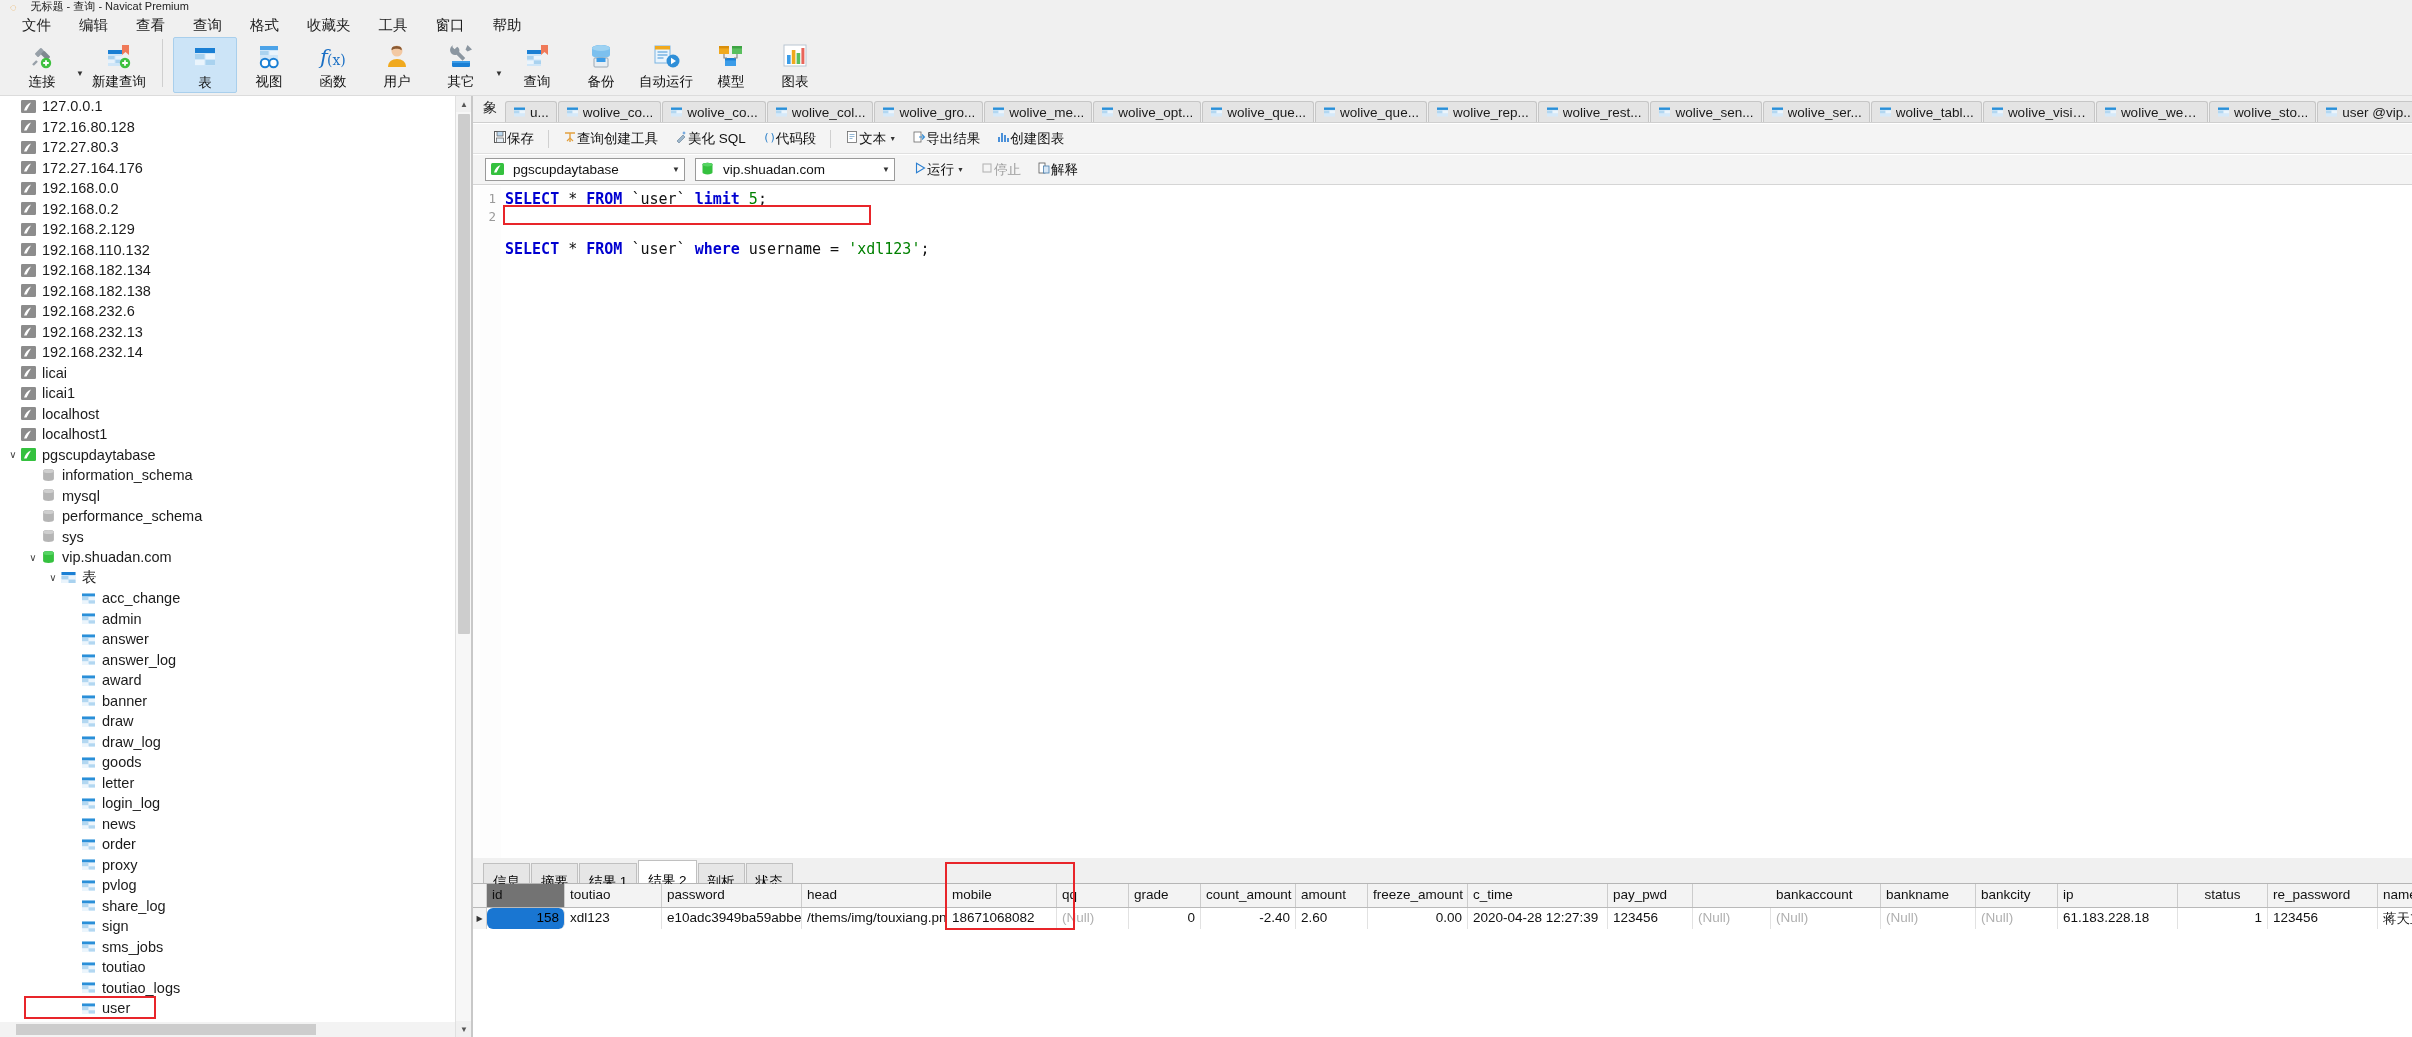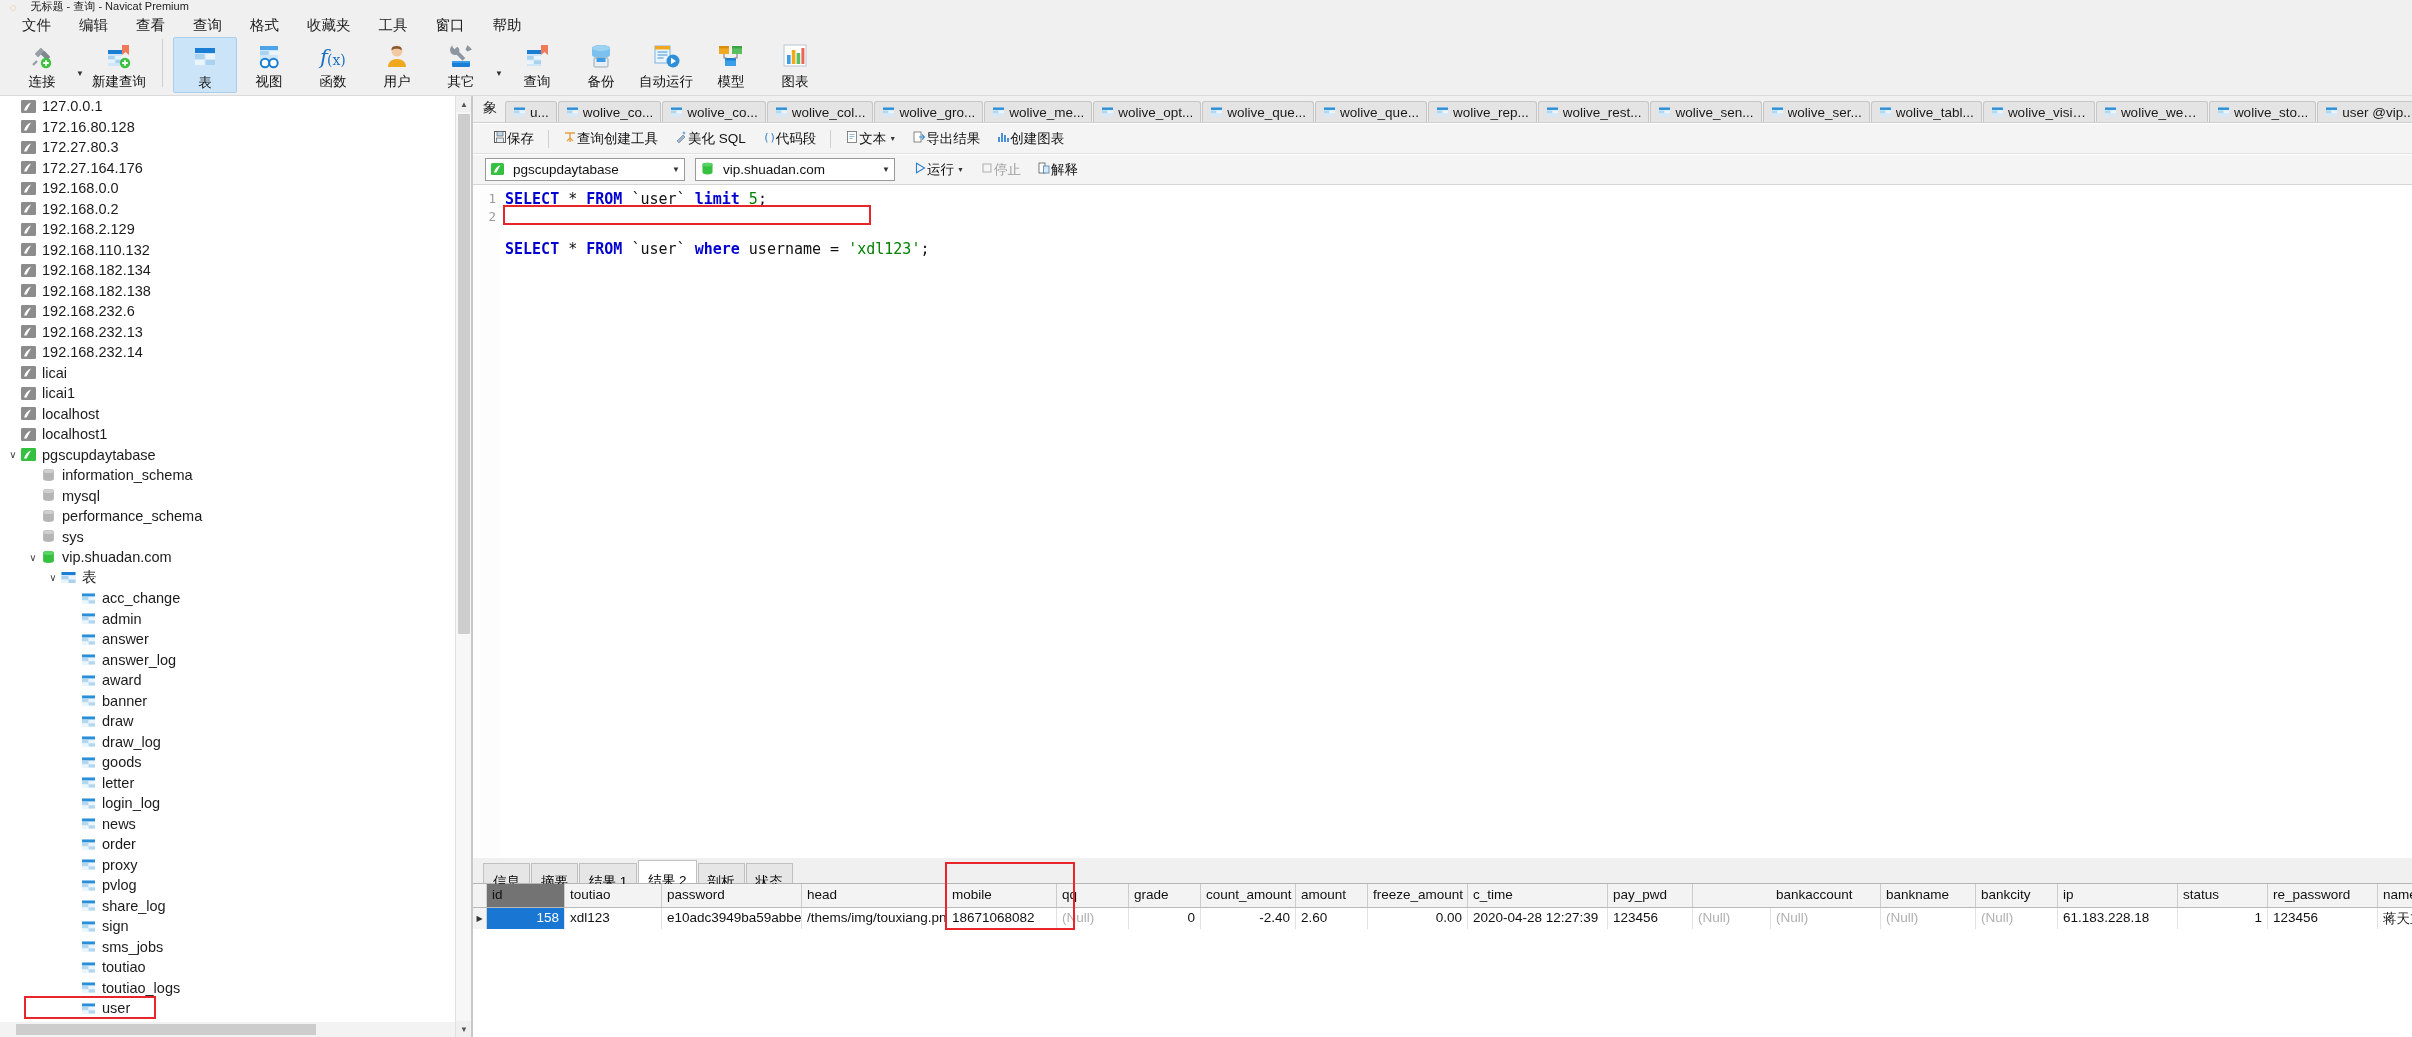--- a/index.html
+++ b/index.html
@@ -160,21 +160,21 @@
   .gcell-h {
     border-right:1px solid #cccccc; font-size:13.5px; color:#111;
     padding:3px 5px; white-space:nowrap; overflow:hidden; box-sizing:border-box;
   }
   .gcell-h.firstsel { background:#737373; }
   .grow { display:flex; height:21px; align-items:stretch; }
   .gcell {
     border-right:1px solid #e2e2e2; font-size:13.5px; color:#111;
     padding:2px 5px; white-space:nowrap; overflow:hidden; box-sizing:border-box;
   }
-  .gcell.sel { background:#1976d2; color:#ffffff; }
+  .gcell.sel { background:#1976d2; color:#000000;border-radius:6px; }
   .gnull { color:#b0b0b0; }
   .rowmarker { width:14px; flex:0 0 14px; border-right:1px solid #cfcfcf;
     background:#f3f3f3; display:flex; align-items:center; justify-content:center;
     font-size:8px; color:#333; }
 
   .vsep { position:absolute; left:472px; top:96px; width:1px; height:941px; background:#c8c8c8; }
 </style>
 </head>
 <body>
 
@@ -1160,21 +1160,21 @@
           <div class="gcell-h" style="width: 95px; flex: 0 0 95px;">count_amount</div>
           <div class="gcell-h" style="width: 72px; flex: 0 0 72px;">amount</div>
           <div class="gcell-h" style="width: 100px; flex: 0 0 100px;">freeze_amount</div>
           <div class="gcell-h" style="width: 140px; flex: 0 0 140px;">c_time</div>
           <div class="gcell-h" style="width: 85px; flex: 0 0 85px;">pay_pwd</div>
           <div class="gcell-h" style="width: 78px; flex: 0 0 78px; margin-top: 28px;">bankid</div>
           <div class="gcell-h" style="width: 110px; flex: 0 0 110px;">bankaccount</div>
           <div class="gcell-h" style="width: 95px; flex: 0 0 95px;">bankname</div>
           <div class="gcell-h" style="width: 82px; flex: 0 0 82px;">bankcity</div>
           <div class="gcell-h" style="width: 120px; flex: 0 0 120px;">ip</div>
-          <div class="gcell-h" style="width: 90px; flex: 0 0 90px;">status</div>
+          <div class="gcell-h" style="width: 90px; flex: 0 0 90px; text-align: center;">status</div>
           <div class="gcell-h" style="width: 110px; flex: 0 0 110px;">re_password</div>
           <div class="gcell-h" style="width: 80px; flex: 0 0 80px;">name</div>
         </div>
       <div id="gbody">
           <div class="grow">
             <div class="rowmarker">▶</div>
             <div class="gcell sel" style="width: 78px; flex: 0 0 78px; text-align: right;">158</div>
             <div class="gcell" style="width: 97px; flex: 0 0 97px; text-align: left;">xdl123</div>
             <div class="gcell" style="width: 140px; flex: 0 0 140px; text-align: left;">e10adc3949ba59abbe56e</div>
             <div class="gcell" style="width: 145px; flex: 0 0 145px; text-align: left;">/thems/img/touxiang.png</div>

